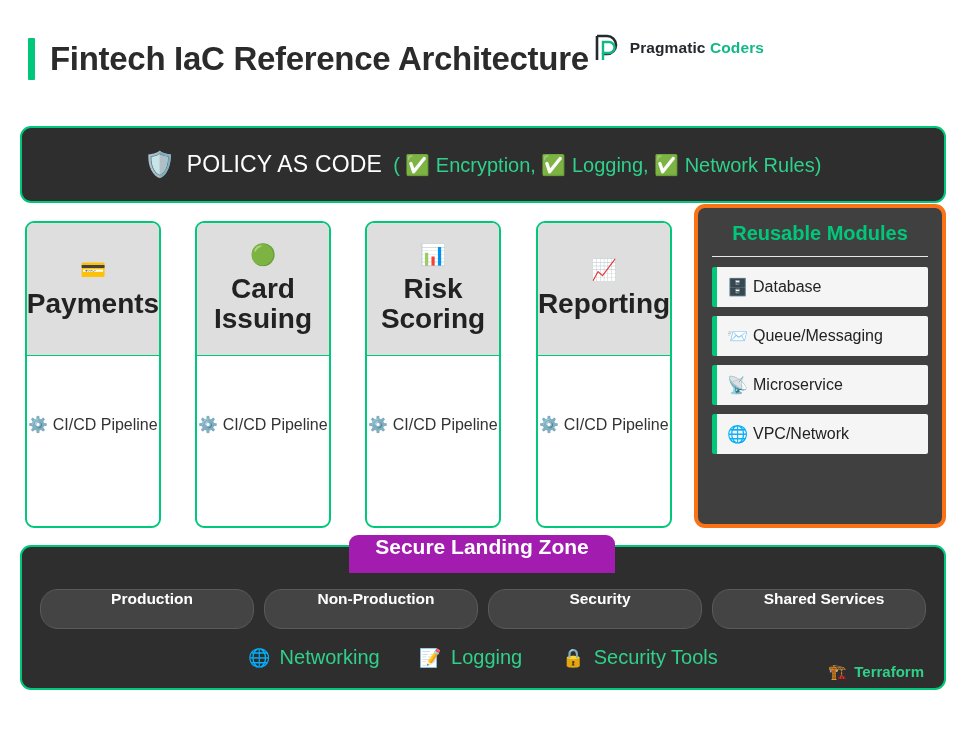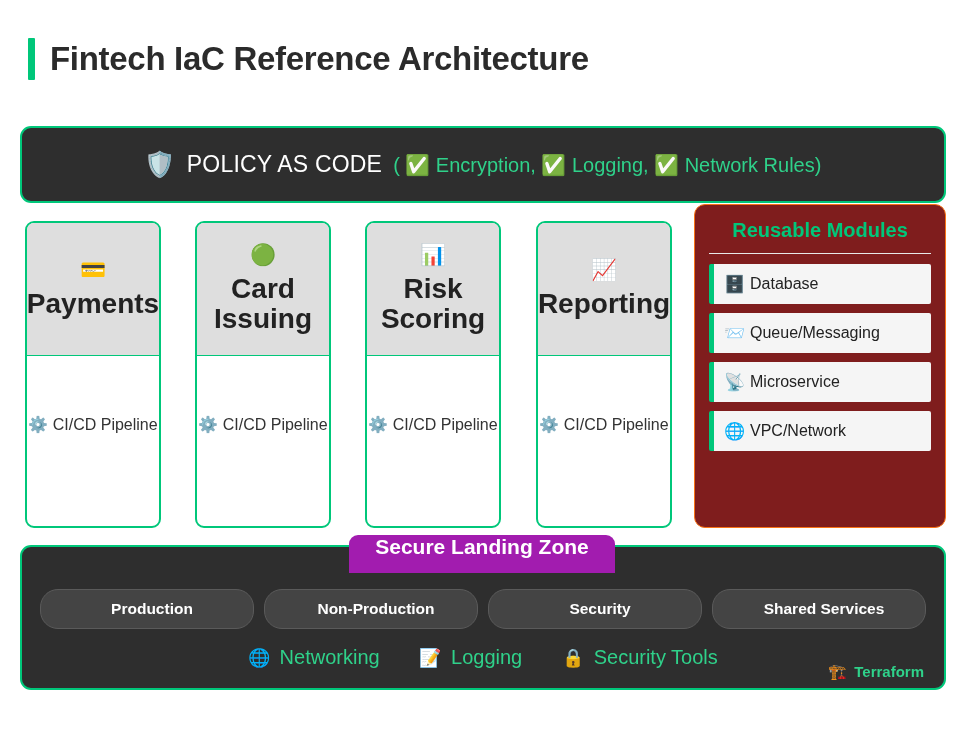--- a/index.html
+++ b/index.html
@@ -142,22 +142,22 @@
   }
 
   
   .modules {
     position: absolute;
     left: 694px;
     top: 204px;
     width: 252px;
     height: 324px;
     box-sizing: border-box;
-    background: #7f1d1d;
-    border: 1px solid #f97316;
+    background: #404040;
+    border: 4px solid #f97316;
     border-radius: 11px;
     padding: 14px 14px 0 14px;
   }
   .modules-title {
     font-size: 20px;
     font-weight: bold;
     color: #00c77a;
     text-align: center;
     padding-bottom: 11px;
     border-bottom: 1px solid #e8e8e8;
@@ -219,21 +219,21 @@
     gap: 10px;
   }
   .account-box {
     flex: 1;
     height: 40px;
     box-sizing: border-box;
     background: #444444;
     border: 1px solid #5a5a5a;
     border-radius: 18px;
     display: flex;
-    align-items: center;
+    align-items: flex-start;
     justify-content: center;
     padding-left: 10px;
   }
   .account-label {
     font-size: 15.5px;
     font-weight: bold;
     color: #ffffff;
     white-space: nowrap;
   }
   .services {
@@ -275,20 +275,33 @@
 </style>
 </head>
 <body>
 
 <div class="header">
   <div class="title-wrap">
     <div class="title-accent"></div>
     <div class="page-title">Fintech IaC Reference Architecture</div>
   </div>
 
+  <div class="brand">
+    <span class="brand-mark">
+      <svg width="26" height="28" viewBox="0 0 26 28">
+        <path d="M3 2 h10 a9 9 0 0 1 0 18 h-4" fill="none" stroke="#24292e" stroke-width="2.6"></path>
+        <path d="M3 2 v24" fill="none" stroke="#24292e" stroke-width="2.6"></path>
+        <path d="M9 8 h6 a5.5 5.5 0 0 1 0 11 h-6 z" fill="none" stroke="#12b886" stroke-width="2.4"></path>
+        <path d="M9 19 v7" fill="none" stroke="#12b886" stroke-width="2.4"></path>
+      </svg>
+    </span>
+    <span class="brand-text">
+      <span class="dark">Pragmatic</span><span class="green"> Coders</span>
+    </span>
+  </div>
 </div>
 
 <div class="policy-bar">
   <span class="policy-shield">🛡️</span>
   <span class="policy-title">POLICY AS CODE</span>
   <span class="policy-items">( ✅ Encryption, ✅ Logging, ✅ Network Rules)</span>
 </div>
 
 <div class="card card-1">
   <div class="card-head">

